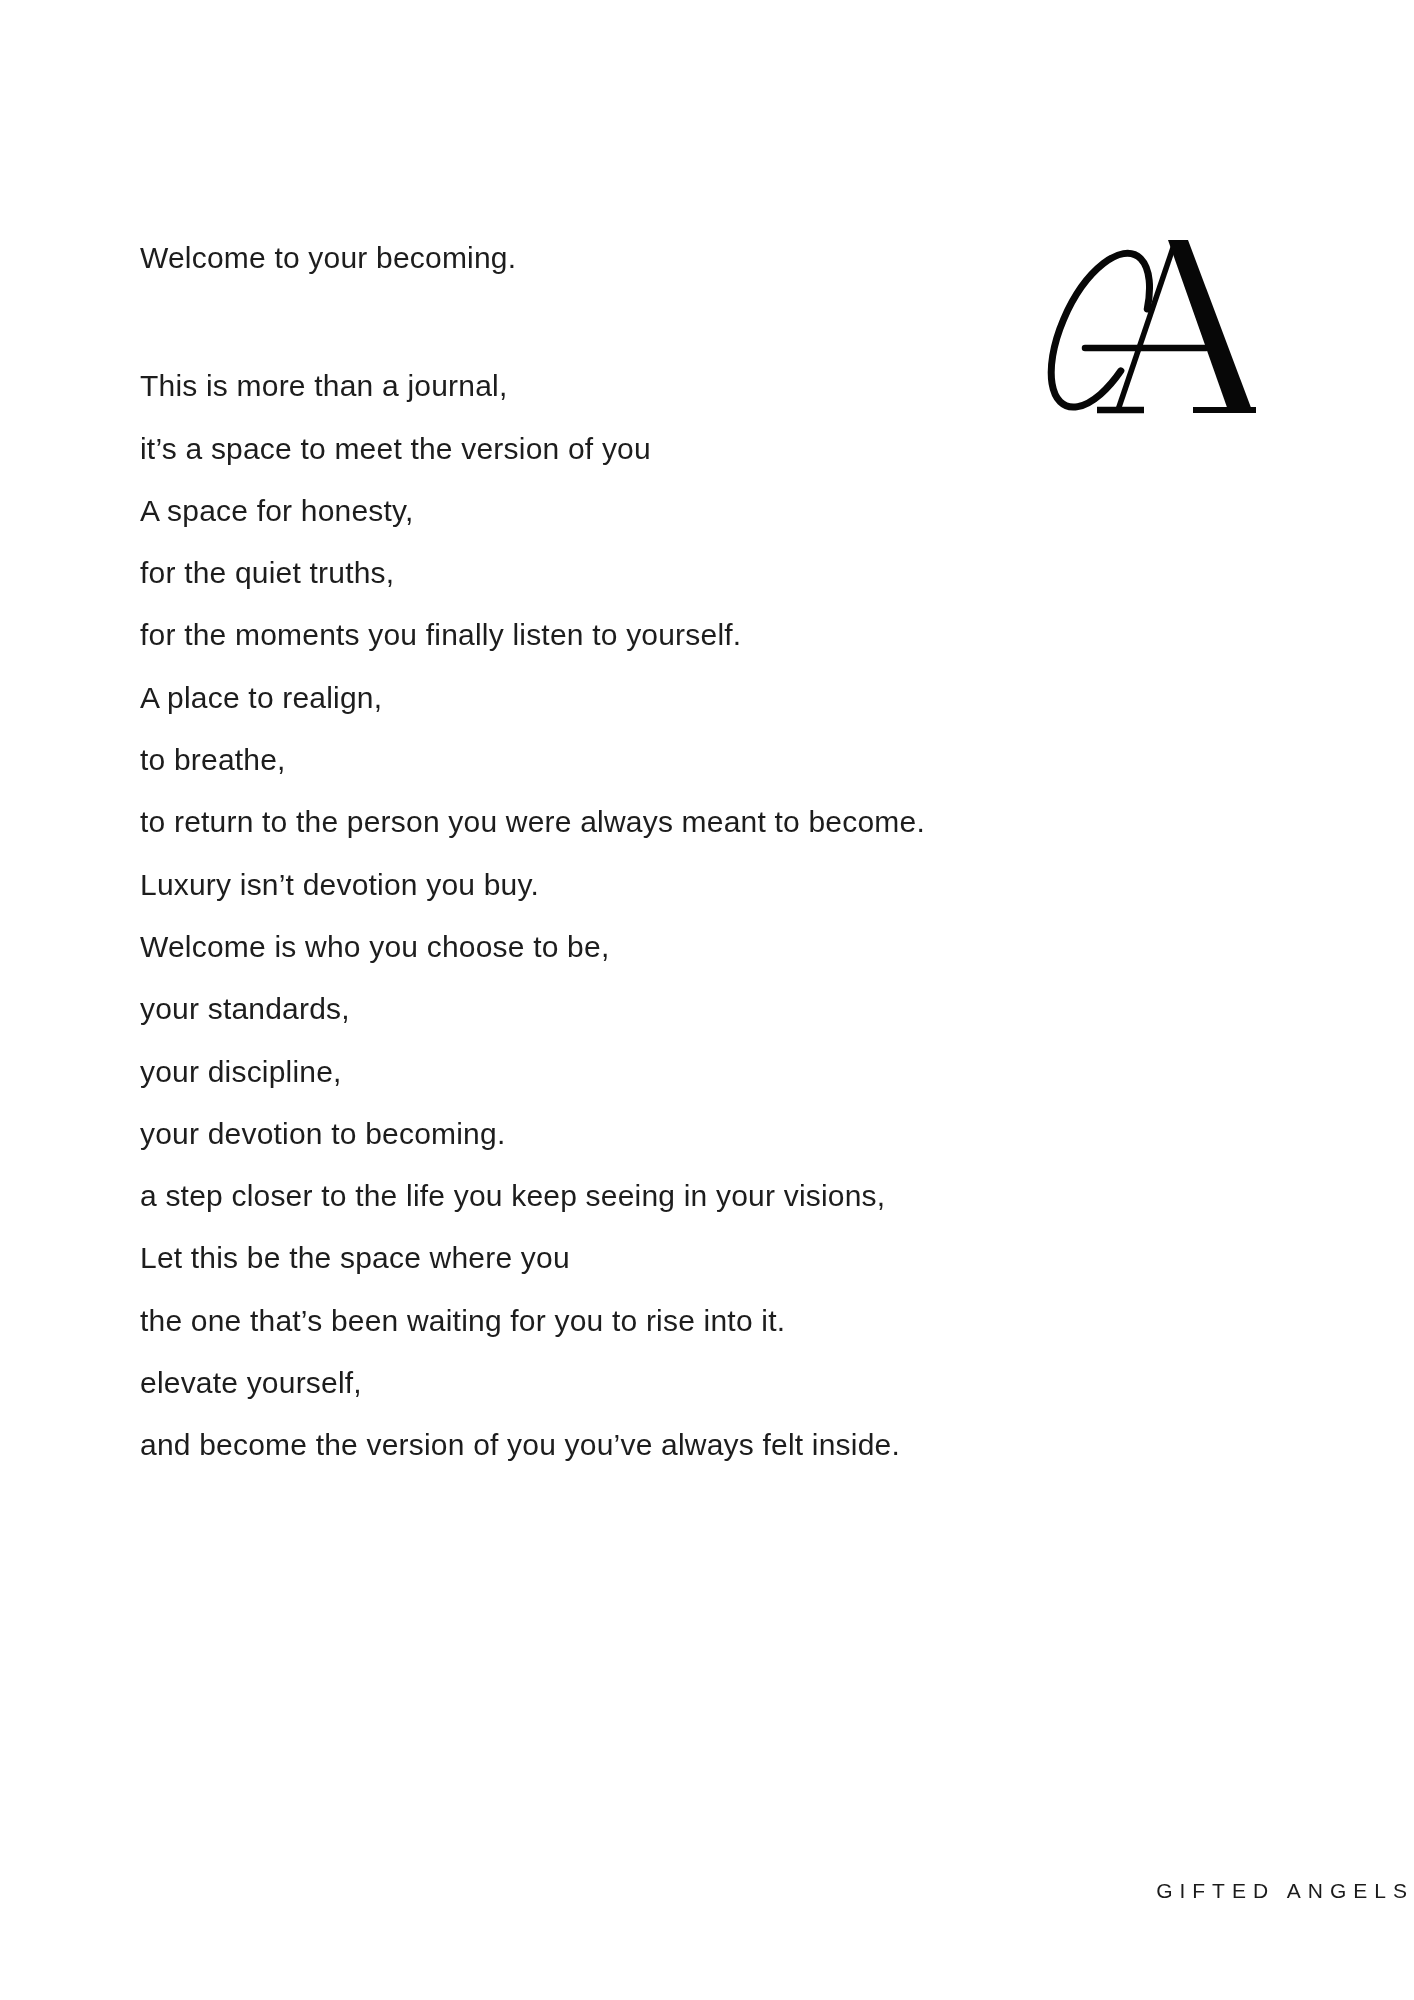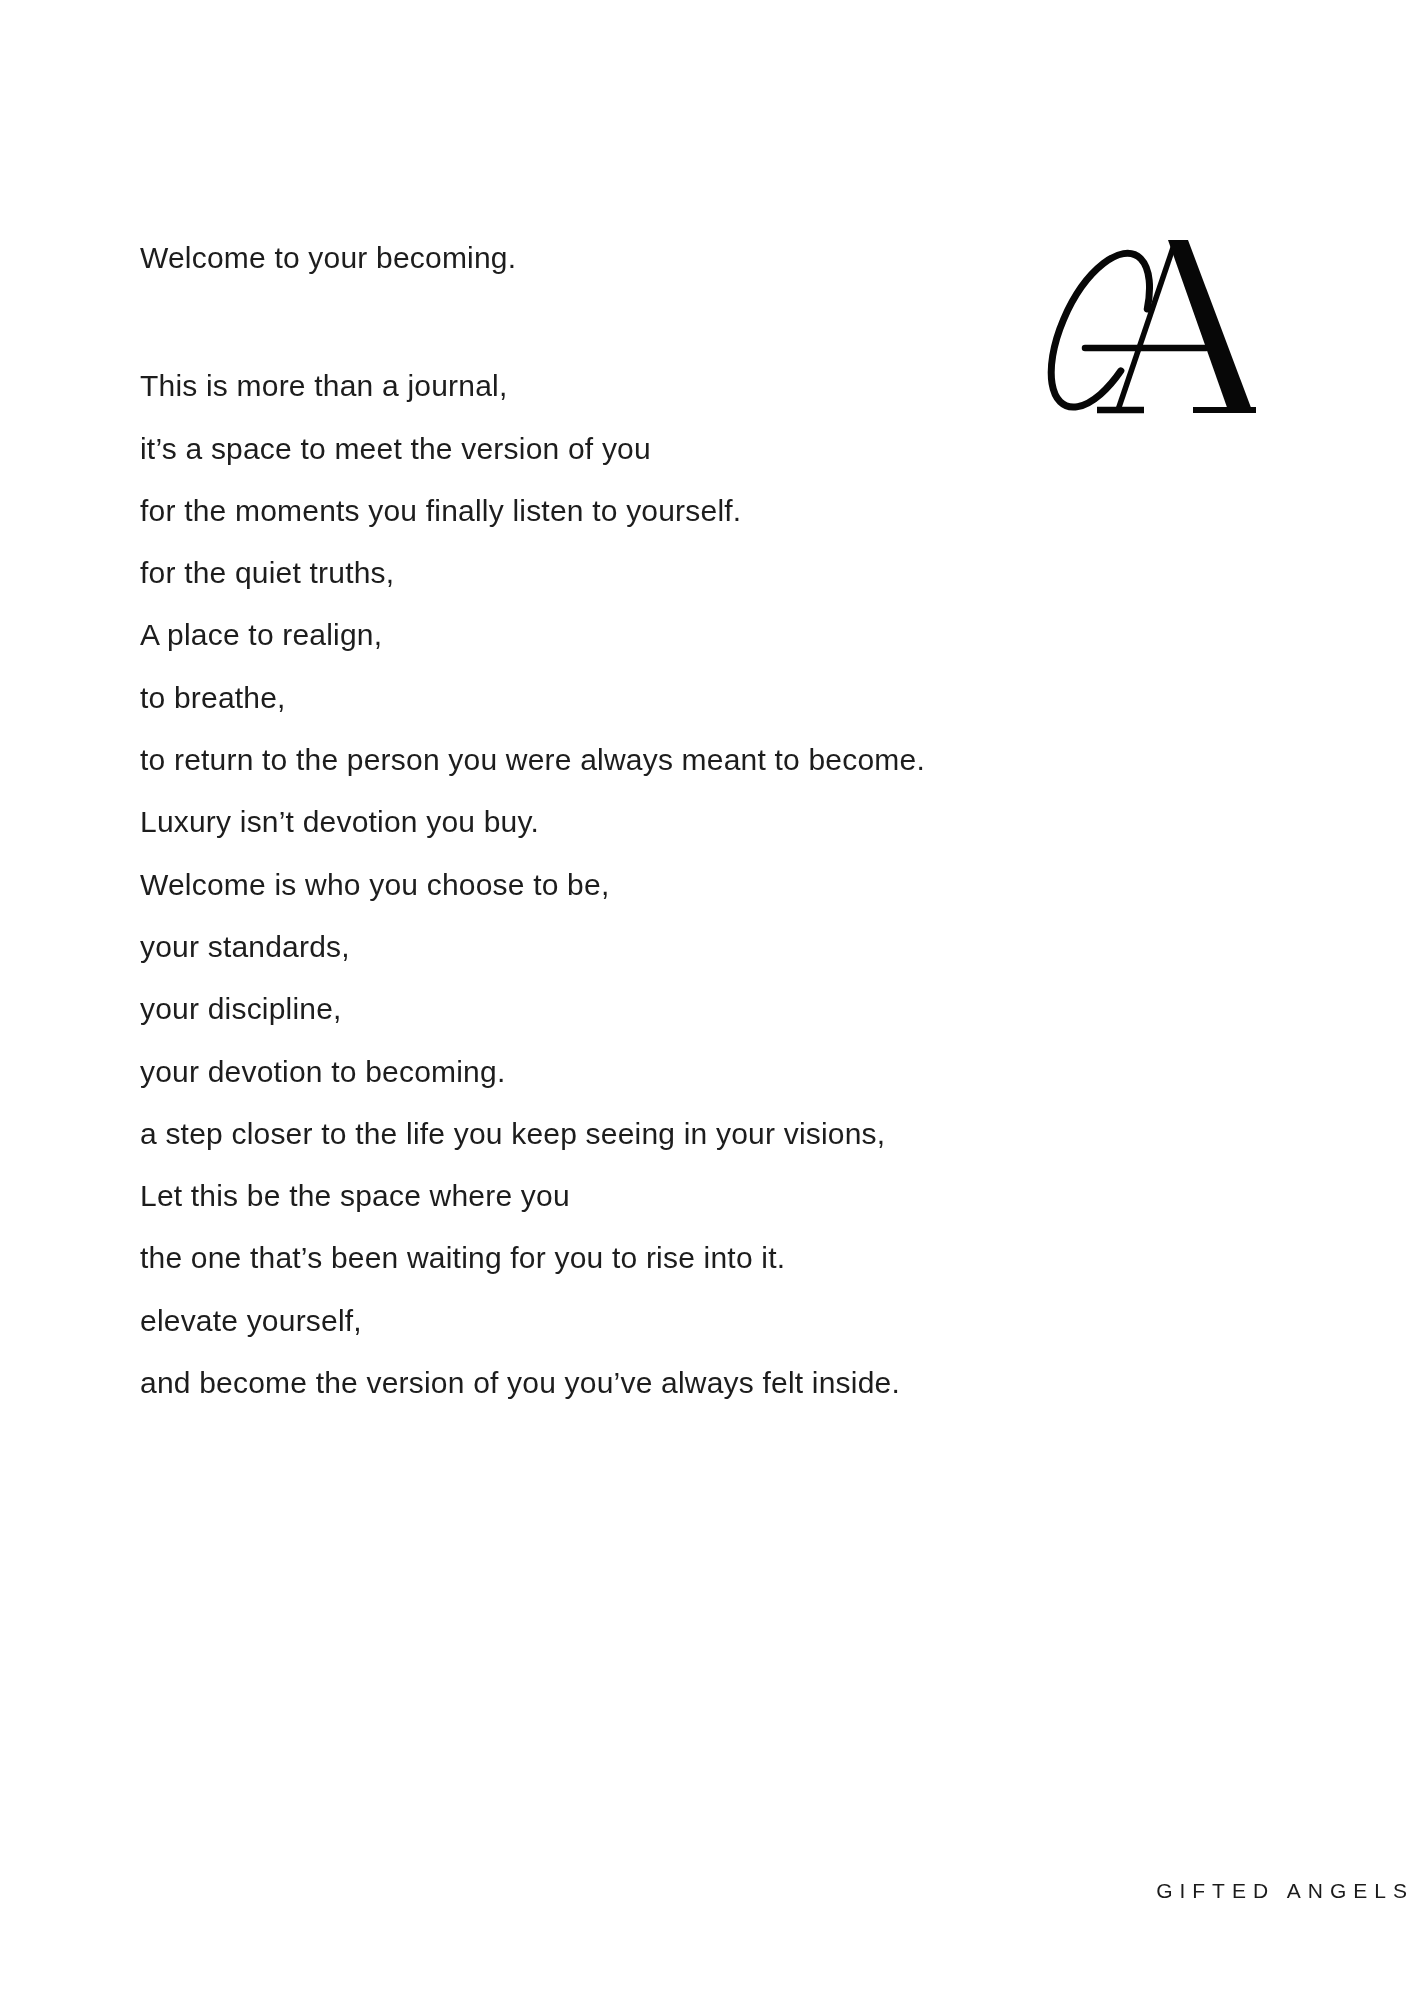--- a/index.html
+++ b/index.html
@@ -74,22 +74,23 @@
 
       <rect x="153" y="177" width="63" height="6"></rect>
     </g>
   </svg>
 
   <div class="text-block">
     <span class="line">Welcome to your becoming.</span>
     <span class="title-gap line"></span>
     <span class="line">This is more than a journal,</span>
     <span class="line">it’s a space to meet the version of you</span>
+    <span class="line">A space for honesty,</span>
+    <span class="line">for the quiet truths,</span>
     <span class="line">for the moments you finally listen to yourself.</span>
-    <span class="line">for the quiet truths,</span>
     <span class="line">A place to realign,</span>
     <span class="line">to breathe,</span>
     <span class="line">to return to the person you were always meant to become.</span>
     <span class="line">Luxury isn’t devotion you buy.</span>
     <span class="line">Welcome is who you choose to be,</span>
     <span class="line">your standards,</span>
     <span class="line">your discipline,</span>
     <span class="line">your devotion to becoming.</span>
     <span class="line">a step closer to the life you keep seeing in your visions,</span>
     <span class="line">Let this be the space where you</span>

